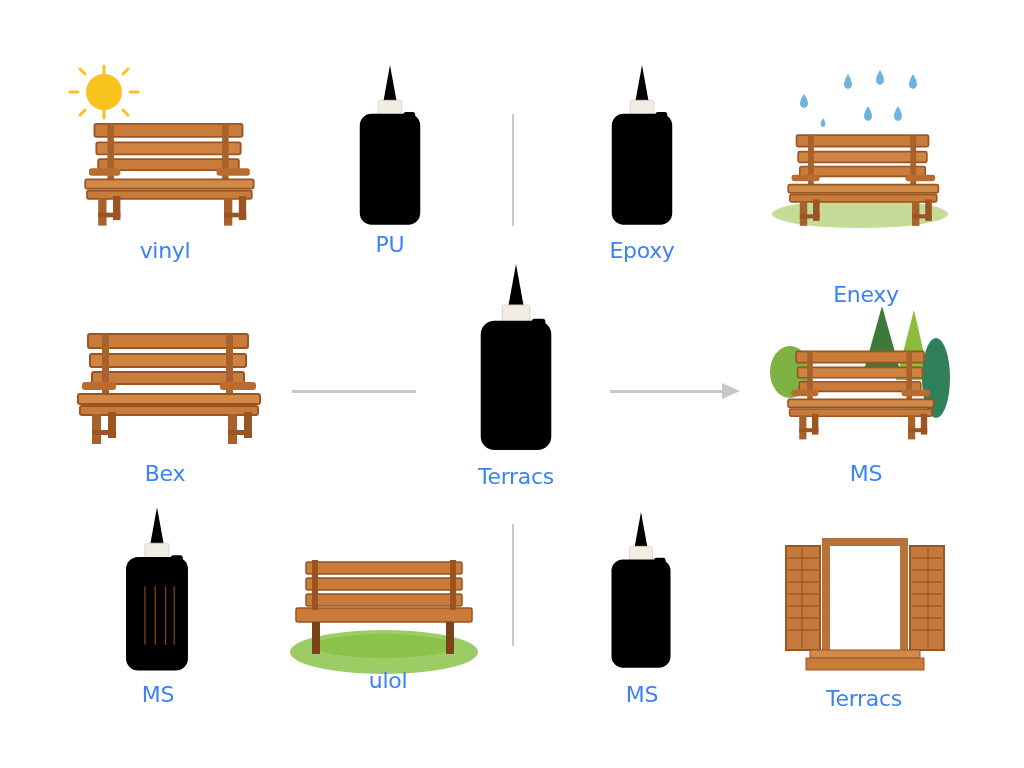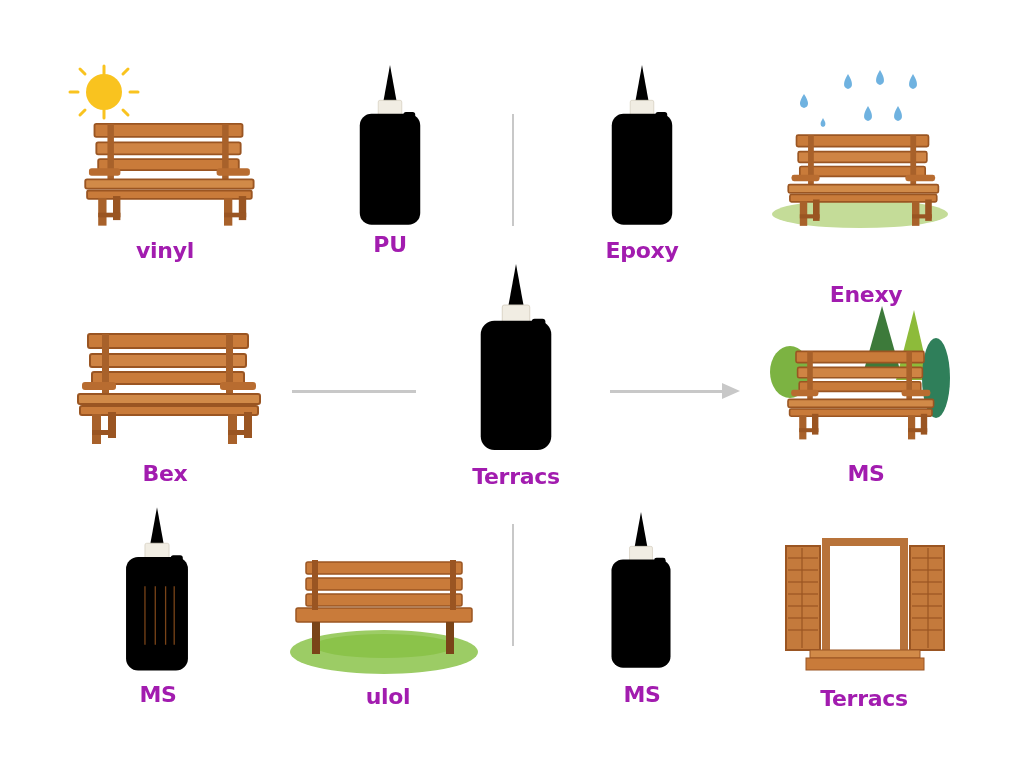--- a/index.html
+++ b/index.html
@@ -3,22 +3,22 @@
 <meta charset="utf-8">
 <style>
   html, body { margin: 0; padding: 0; }
   body {
     width: 1024px; height: 768px; background: #ffffff; position: relative; overflow: hidden;
     font-family: "DejaVu Sans", "Liberation Sans", sans-serif;
   }
   .item { position: absolute; }
   .label {
     position: absolute; transform: translateX(-50%);
-    font-family: "DejaVu Sans", sans-serif; font-weight: bold; font-size: 22px;
-    color: #a21caf; white-space: nowrap; letter-spacing: -0.3px;
+    font-family: "DejaVu Sans", sans-serif; font-weight: normal; font-size: 22px;
+    color: #3b82f6; white-space: nowrap; letter-spacing: -0.3px;
   }
   .connector { position: absolute; background: #c8c8c8; }
   svg { display: block; }
 </style>
 </head>
 <body>
 
 <svg width="0" height="0" style="position:absolute">
   <defs>
     <symbol id="bench" viewBox="0 0 200 120">
@@ -168,21 +168,21 @@
       <rect x="20" y="22" width="156" height="12" rx="2"></rect>
       <rect x="20" y="38" width="156" height="12" rx="2"></rect>
       <rect x="10" y="52" width="176" height="14" rx="2"></rect>
     </g>
     <rect x="26" y="4" width="6" height="50" fill="#9a5522"></rect>
     <rect x="164" y="4" width="6" height="50" fill="#9a5522"></rect>
     <rect x="26" y="66" width="8" height="32" fill="#7a4418"></rect>
     <rect x="160" y="66" width="8" height="32" fill="#7a4418"></rect>
   </svg>
 </div>
-<div class="label" style="left:388px;top:684px;">ulol</div>
+<div class="label" style="left:388px;top:668px;">ulol</div>
 
 <div class="connector" style="left:512px;top:524px;width:2px;height:122px;"></div>
 
 <div class="item" style="left:600px;top:504px;width:82px;height:170px;">
   <svg width="82" height="170" viewBox="0 0 100 200">
     <style>.b3 .nz{fill:#7a1c1c}.b3 .bd{fill:#fbe39a}.b3 .pn{fill:#6e2420}</style>
     <g class="b3">
         <use href="#bottle"></use>
       </g>
   </svg>

